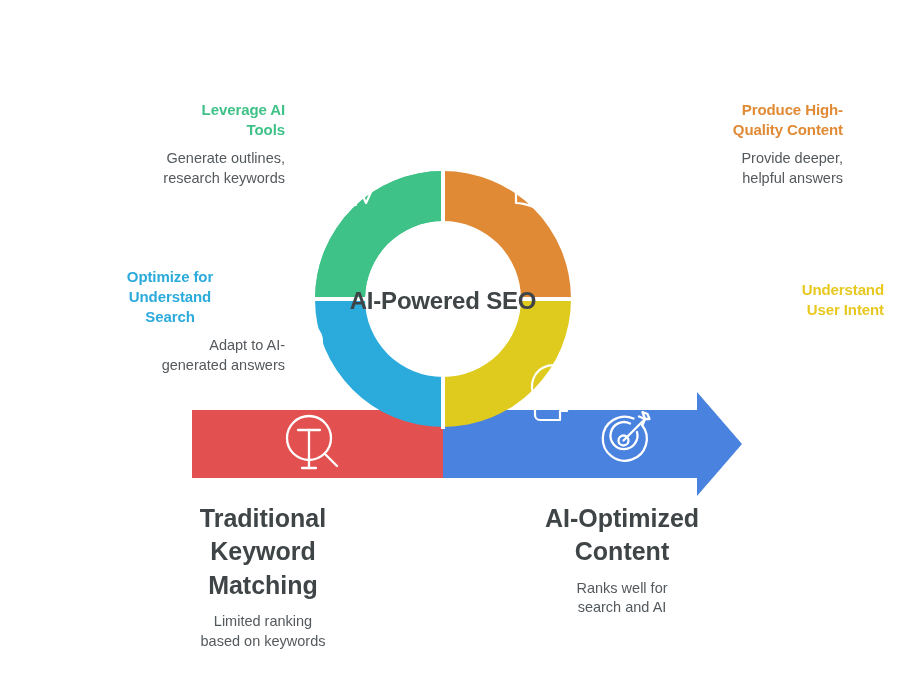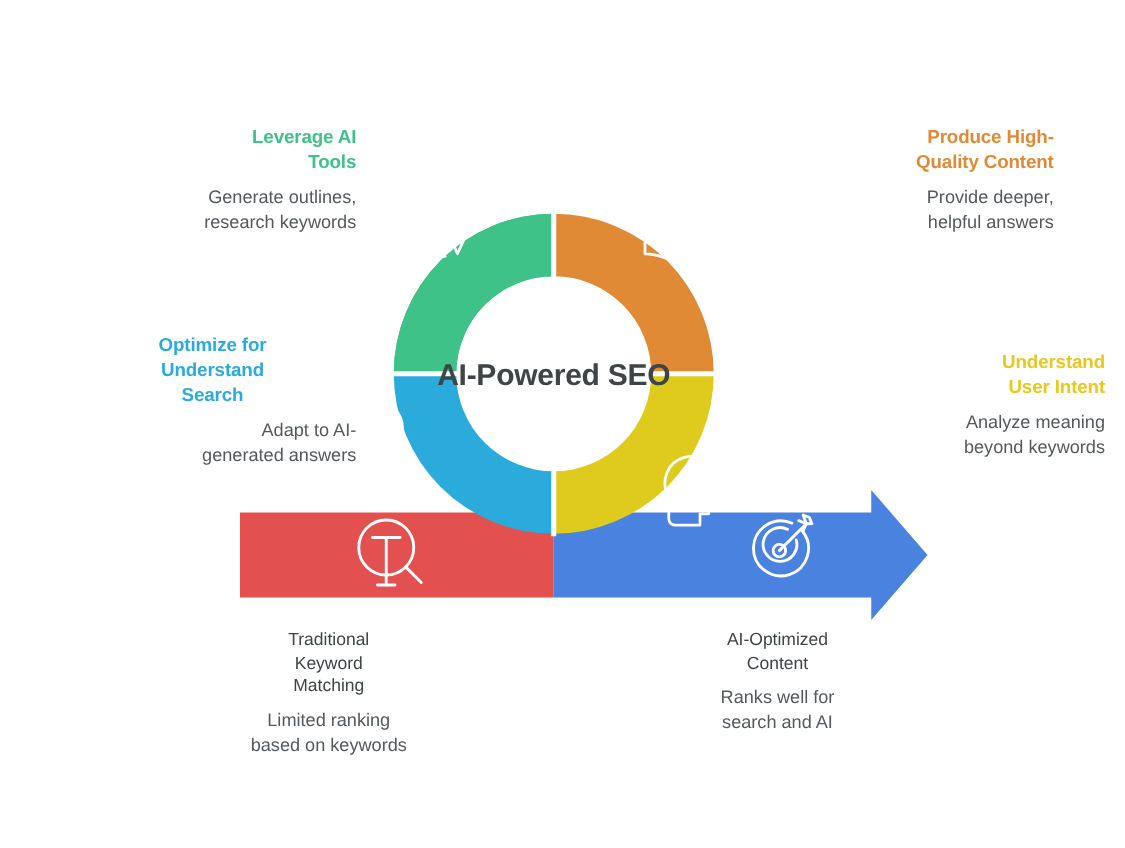--- a/index.html
+++ b/index.html
@@ -60,22 +60,22 @@
   #callout-produce   { left: 613px; top: 100px; }
   #callout-understand{ left: 654px; top: 280px; }
 
   
   .bottom-callout {
     position: absolute;
     width: 250px;
     text-align: center;
   }
   .bottom-callout .b-title {
-    font-size: 14px;
-    font-weight: normal;
+    font-size: 25px;
+    font-weight: bold;
     color: #3f4447;
     line-height: 1.33;
     margin: 0 0 10px 0;
   }
   .bottom-callout .b-desc {
     font-size: 14.5px;
     line-height: 1.37;
     color: #54595d;
     margin: 0;
   }
@@ -241,24 +241,20 @@
         <span>Provide deeper,</span><br>
         <span>helpful answers</span>
       </p>
     </div>
 
     <div class="callout align-left" id="callout-understand">
       <p class="c-title" style="color:#E8C81E;">
         <span>Understand</span><br>
         <span>User Intent</span>
       </p>
-      <p class="c-desc">
-        <span>Analyze meaning</span><br>
-        <span>beyond keywords</span>
-      </p>
     </div>
 
     <div class="bottom-callout" id="callout-traditional">
       <p class="b-title">
         <span>Traditional</span><br>
         <span>Keyword</span><br>
         <span>Matching</span>
       </p>
       <p class="b-desc">
         <span>Limited ranking</span><br>

